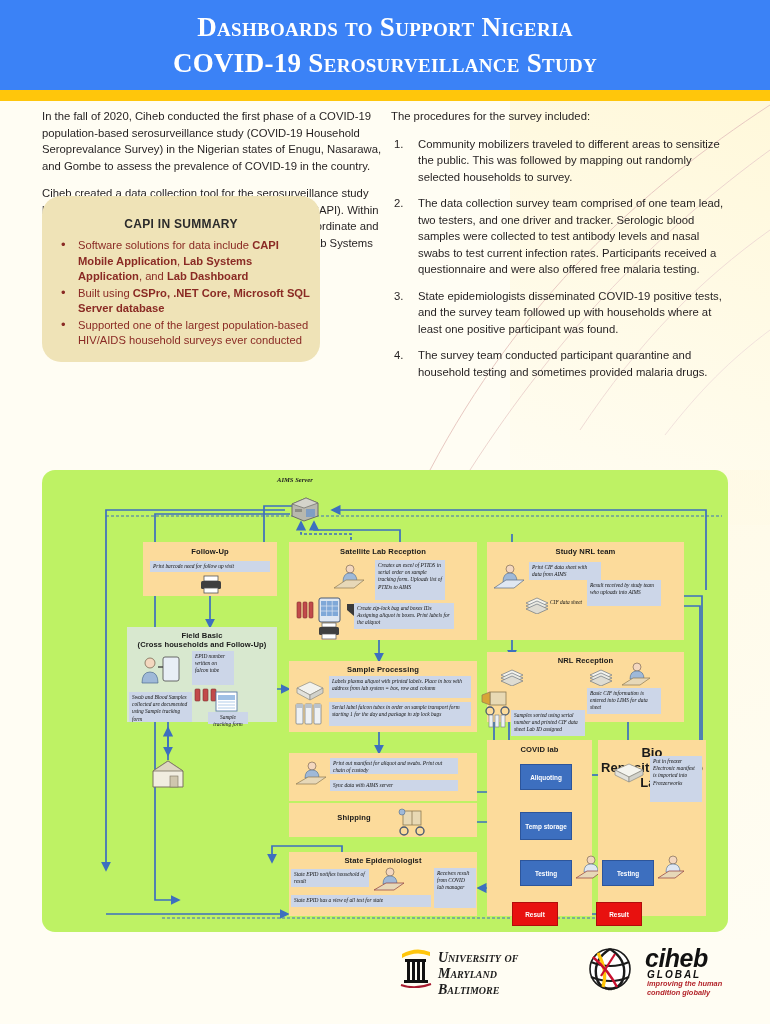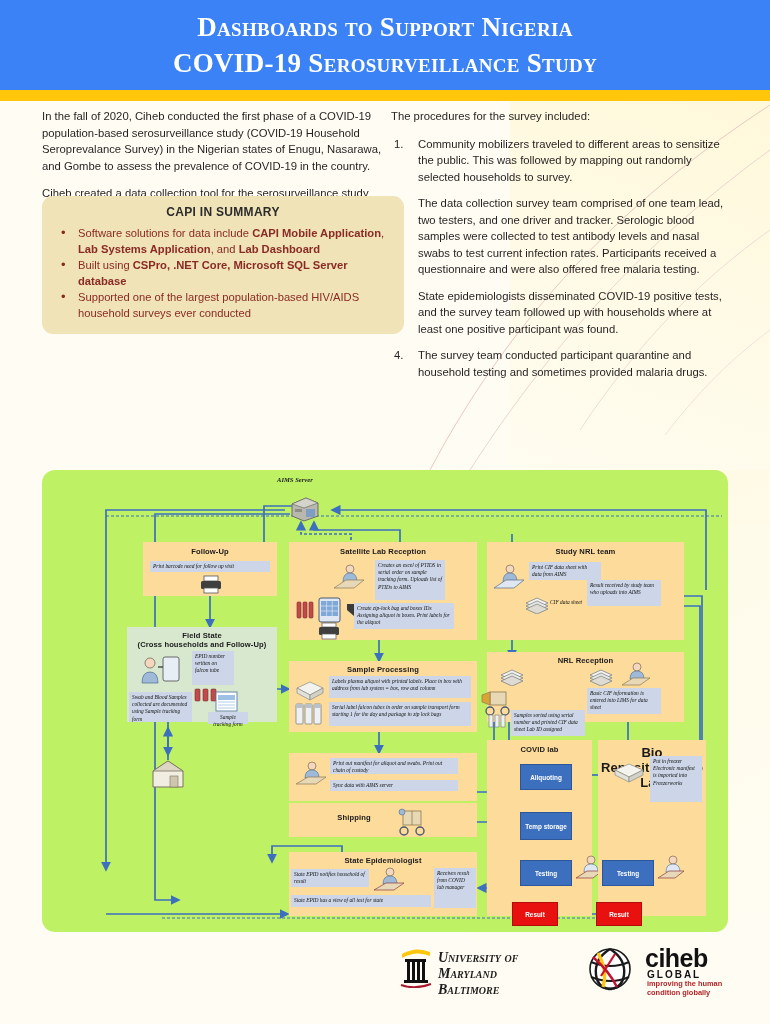--- a/index.html
+++ b/index.html
@@ -30,22 +30,22 @@
   .cols{position:absolute;left:0;top:108px;width:770px;height:350px;}
   .col{position:absolute;top:0;font-size:11.3px;line-height:16.5px;color:#231f20;}
   .colL{left:42px;width:345px;}
   .colR{left:391px;width:340px;}
   .col p{margin:0 0 11px;}
   .olist{margin:0;padding:0;list-style:none;}
   .olist li{position:relative;padding-left:27px;margin-bottom:10px;}
   .olist li .num{position:absolute;left:3px;top:0;}
 
   
-  .capi{position:absolute;left:42px;top:196px;width:362px;
-        background:#efe3b7;border-radius:11px;padding:9px 10px 12px;
+  .capi{position:absolute;left:42px;top:196px;width:278px;
+        background:#efe3b7;border-radius:19px;padding:21px 10px 12px;
         box-sizing:border-box;}
   .capi h2{margin:0 0 7px;text-align:center;color:#2b2b2b;
            font-size:12px;font-weight:bold;letter-spacing:.3px;}
   .capi ul{margin:0;padding:0;list-style:none;color:#8a2a24;
            font-size:11.2px;line-height:15.5px;}
   .capi li{position:relative;padding-left:26px;margin-bottom:1px;}
   .capi li::before{content:"\2022";position:absolute;left:9px;top:-1px;
                    color:#8a2a24;font-size:13px;}
   .capi b{font-weight:bold;}
 
@@ -72,21 +72,21 @@
   .srvlbl{position:absolute;font-size:6.6px;font-weight:bold;font-style:italic;
           color:#222;font-family:"Liberation Serif",serif;}
   .ico{position:absolute;}
 
   
   .foot{position:absolute;left:0;top:940px;width:770px;height:70px;}
   .umb{position:absolute;left:392px;top:8px;width:180px;height:40px;font-style:italic;}
   .umb .txt{position:absolute;left:46px;top:2px;color:#1d1d1d;
             font-family:"Liberation Serif",serif;font-weight:bold;
             font-size:14px;line-height:16px;font-variant:small-caps;}
-  .ciheb{position:absolute;left:585px;top:4px;width:170px;height:48px;}
+  .ciheb{position:absolute;left:585px;top:4px;width:170px;height:48px;font-style:italic;}
   .ciheb .word{position:absolute;left:60px;top:0px;font-size:25px;
                font-weight:bold;color:#111;letter-spacing:-.5px;}
   .ciheb .glob{position:absolute;left:62px;top:25px;font-size:10px;
                font-weight:bold;color:#111;letter-spacing:2px;}
   .ciheb .tag{position:absolute;left:62px;top:36px;font-size:7.4px;
               font-weight:bold;color:#b3242a;line-height:8.6px;}
 </style>
 </head>
 <body>
 
@@ -213,21 +213,21 @@
     <div class="nd grp" style="left:101px;top:72px;width:134px;height:54px;"></div>
     <div class="ttl" style="left:101px;top:77px;width:134px;">Follow-Up</div>
     <div class="cap" style="left:108px;top:91px;width:120px;height:11px;">Print barcode need for follow up visit</div>
     <svg class="ico" style="left:158px;top:104px;" width="22" height="20">
       <rect x="4" y="2" width="14" height="5" fill="#fff" stroke="#555" stroke-width=".8"></rect>
       <rect x="1" y="7" width="20" height="8" rx="1.5" fill="#3f3f3f"></rect>
       <rect x="4" y="14" width="14" height="5" fill="#fff" stroke="#555" stroke-width=".8"></rect>
     </svg>
 
     <div class="nd grp green" style="left:85px;top:157px;width:150px;height:95px;"></div>
-    <div class="ttl" style="left:85px;top:161px;width:150px;">Field State</div>
+    <div class="ttl" style="left:85px;top:161px;width:150px;">Field Basic</div>
     <div class="ttl" style="left:85px;top:170px;width:150px;">(Cross households and Follow-Up)</div>
     <svg class="ico" style="left:97px;top:183px;" width="46" height="34">
       <circle cx="11" cy="10" r="5" fill="#f3d7bf" stroke="#6b5844" stroke-width=".7"></circle>
       <path d="M3 30 q0-11 8-11 q8 0 8 11 z" fill="#9fb9d8" stroke="#4e6c91" stroke-width=".7"></path>
       <rect x="24" y="4" width="16" height="24" rx="2" fill="#e8eef6" stroke="#5a5a5a" stroke-width=".9"></rect>
       <line x1="19" y1="14" x2="24" y2="14" stroke="#444" stroke-width="1.4"></line>
     </svg>
     <div class="cap" style="left:150px;top:181px;width:42px;height:34px;">EPID number written on falcon tube</div>
     <svg class="ico" style="left:152px;top:218px;" width="24" height="14">
       <rect x="1" y="1" width="5" height="12" rx="1" fill="#c24a4a" stroke="#7d2b2b" stroke-width=".6"></rect>

